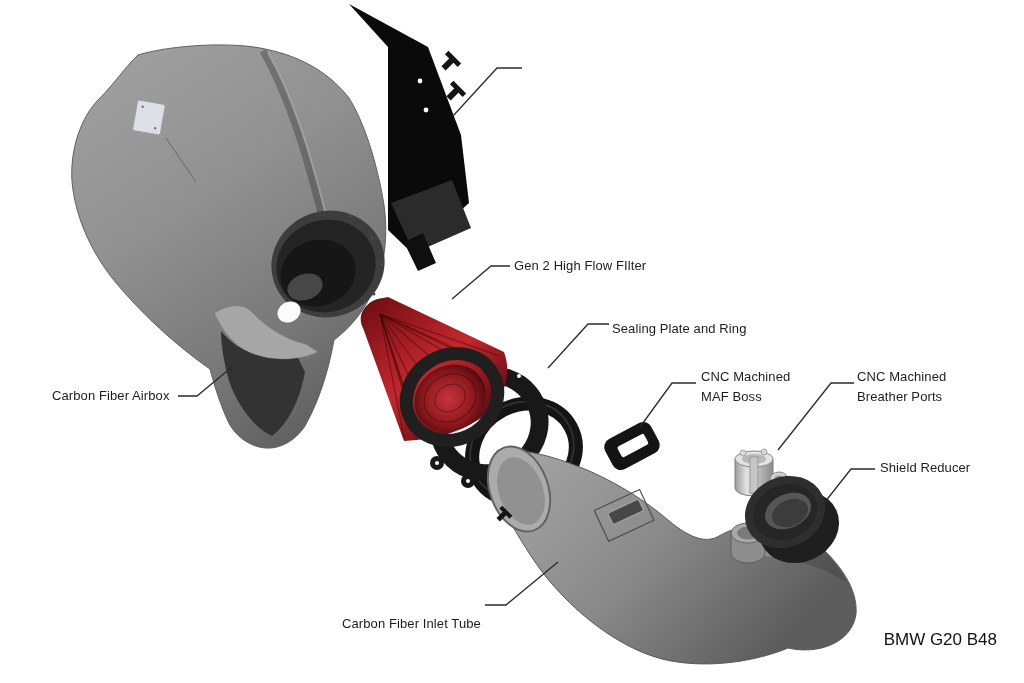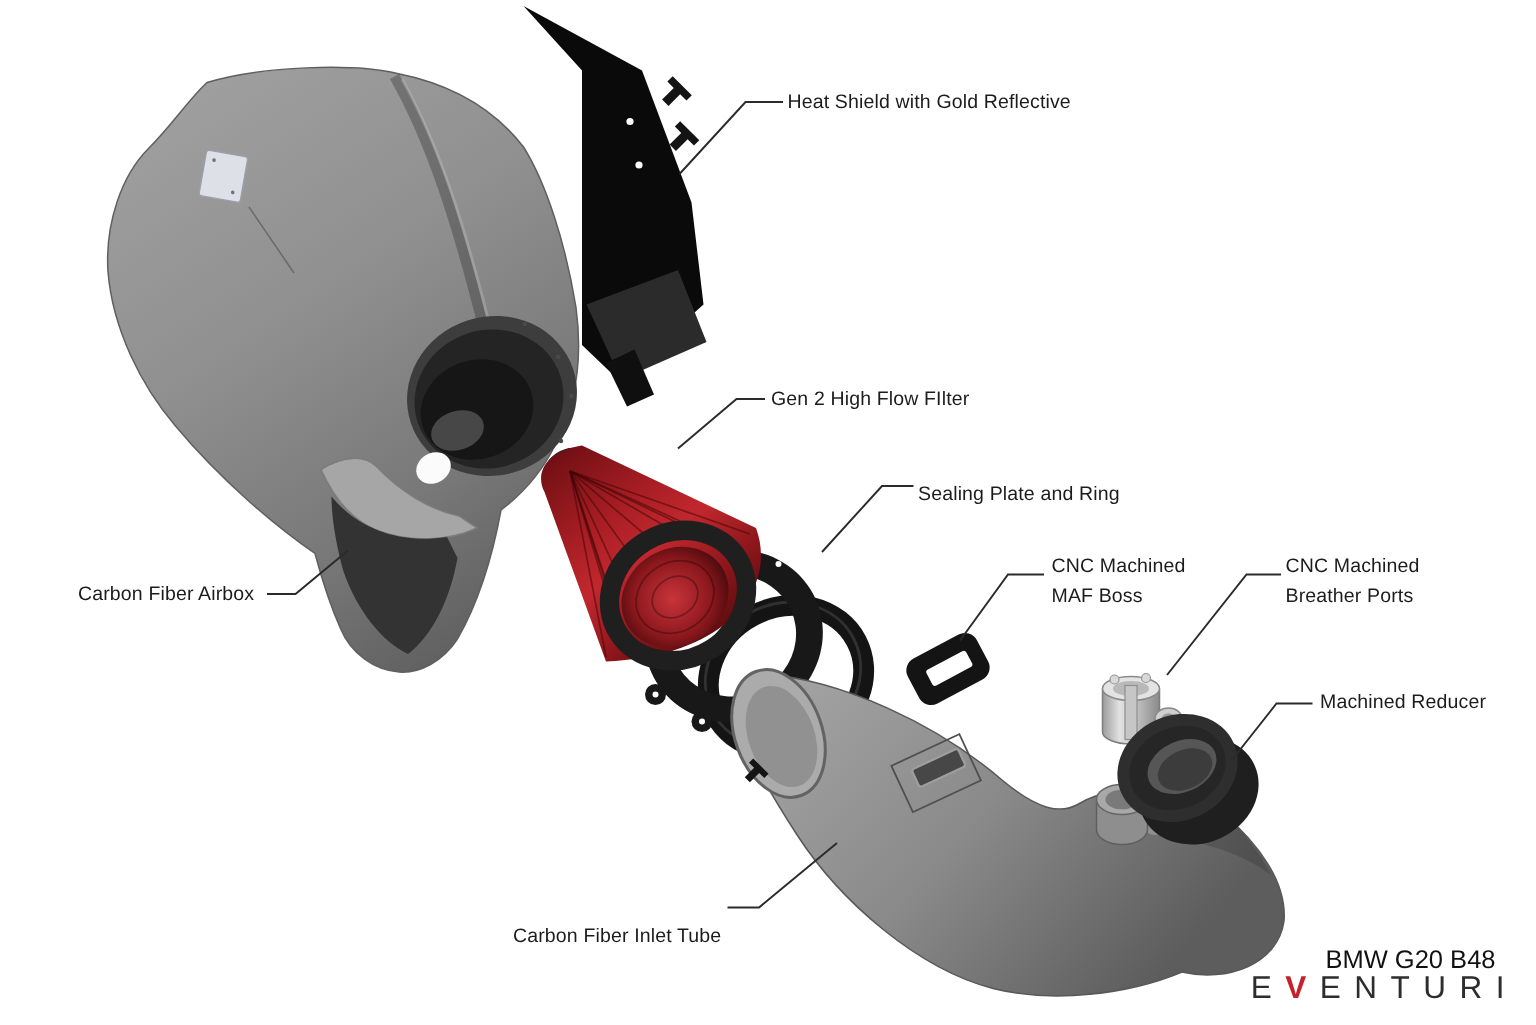--- a/index.html
+++ b/index.html
@@ -203,41 +203,37 @@
       <polyline points="510,266 491,266 452,299"></polyline>
       <polyline points="609,324 588,324 548,368"></polyline>
       <polyline points="696,383 672,383 640,427"></polyline>
       <polyline points="854,383 831,383 778,450"></polyline>
       <polyline points="875,469 851,469 821,507"></polyline>
       <polyline points="178,396 197,396 232,367"></polyline>
       <polyline points="485,605 506,605 558,562"></polyline>
     </g>
   </svg>
 
-  <div class="label" style="left:525px;top:60px;">Heat Shield with Gold Reflective</div>
 
   <div class="label" style="left:514px;top:258px;text-align:right;">Gen 2 High Flow FIlter</div>
 
   <div class="label" style="left:612px;top:321px;">Sealing Plate and Ring</div>
 
   <div class="label two-line" style="left:701px;top:367px;">
     <div>CNC Machined</div>
     <div>MAF Boss</div>
   </div>
 
   <div class="label two-line" style="left:857px;top:367px;">
     <div>CNC Machined</div>
     <div>Breather Ports</div>
   </div>
 
-  <div class="label" style="left:880px;top:460px;">Machined Reducer</div>
+  <div class="label" style="left:880px;top:460px;">Shield Reducer</div>
 
   <div class="label" style="left:52px;top:388px;">Carbon Fiber Airbox</div>
 
   <div class="label" style="left:342px;top:616px;">Carbon Fiber Inlet Tube</div>
 
   <div class="model-label">BMW G20 B48</div>
 
-  <div class="brand-logo">
-    <span>E</span><span class="v">V</span><span>ENTURI</span>
-  </div>
 
 </div>
 
 </body></html>

